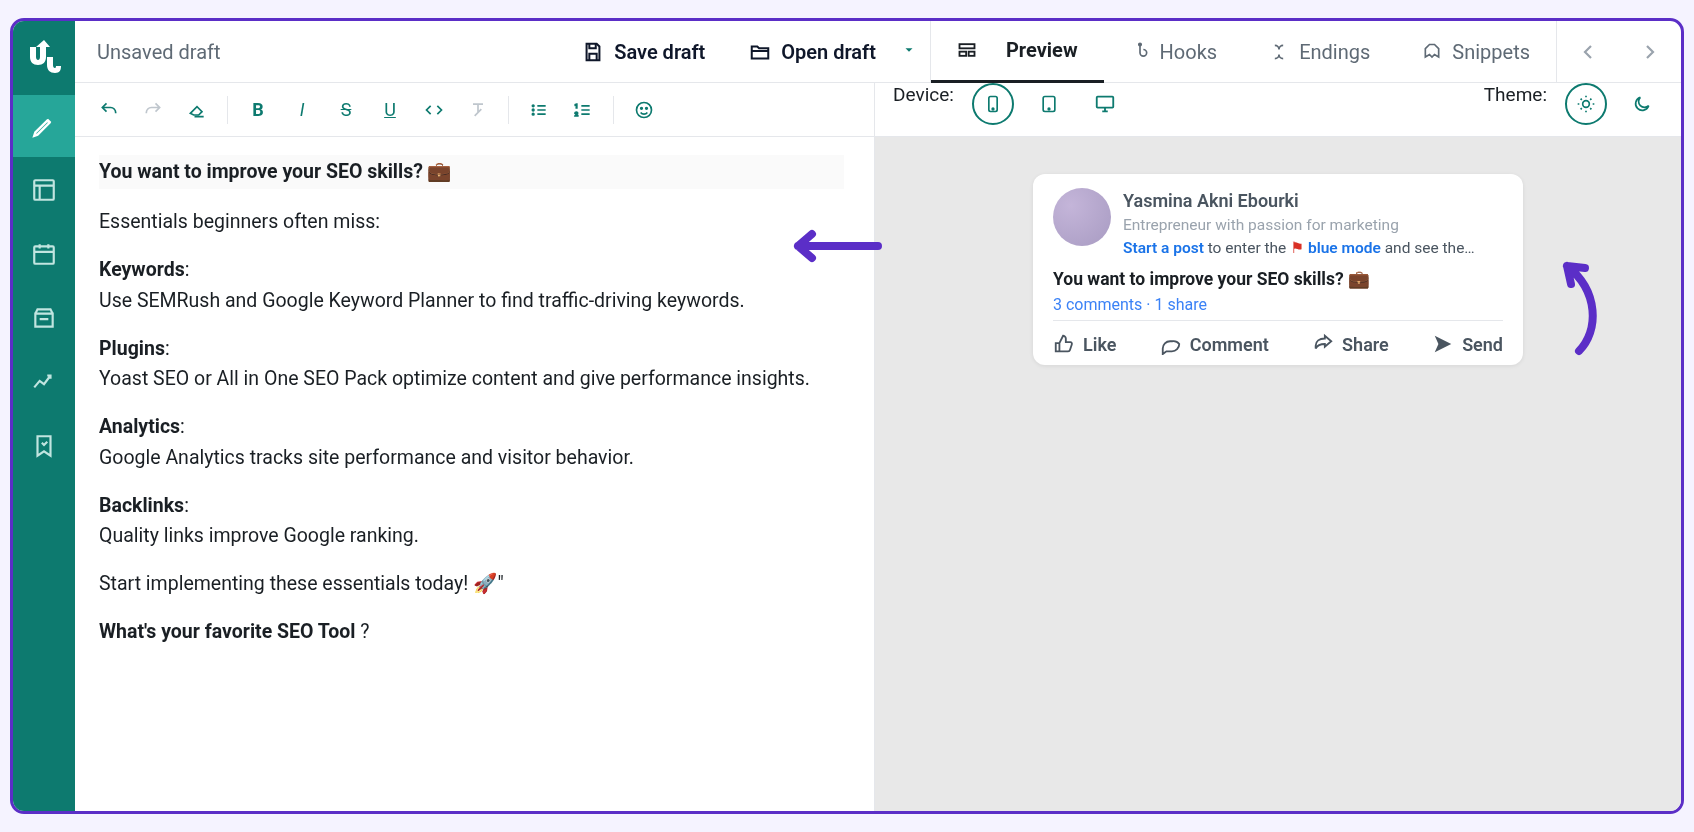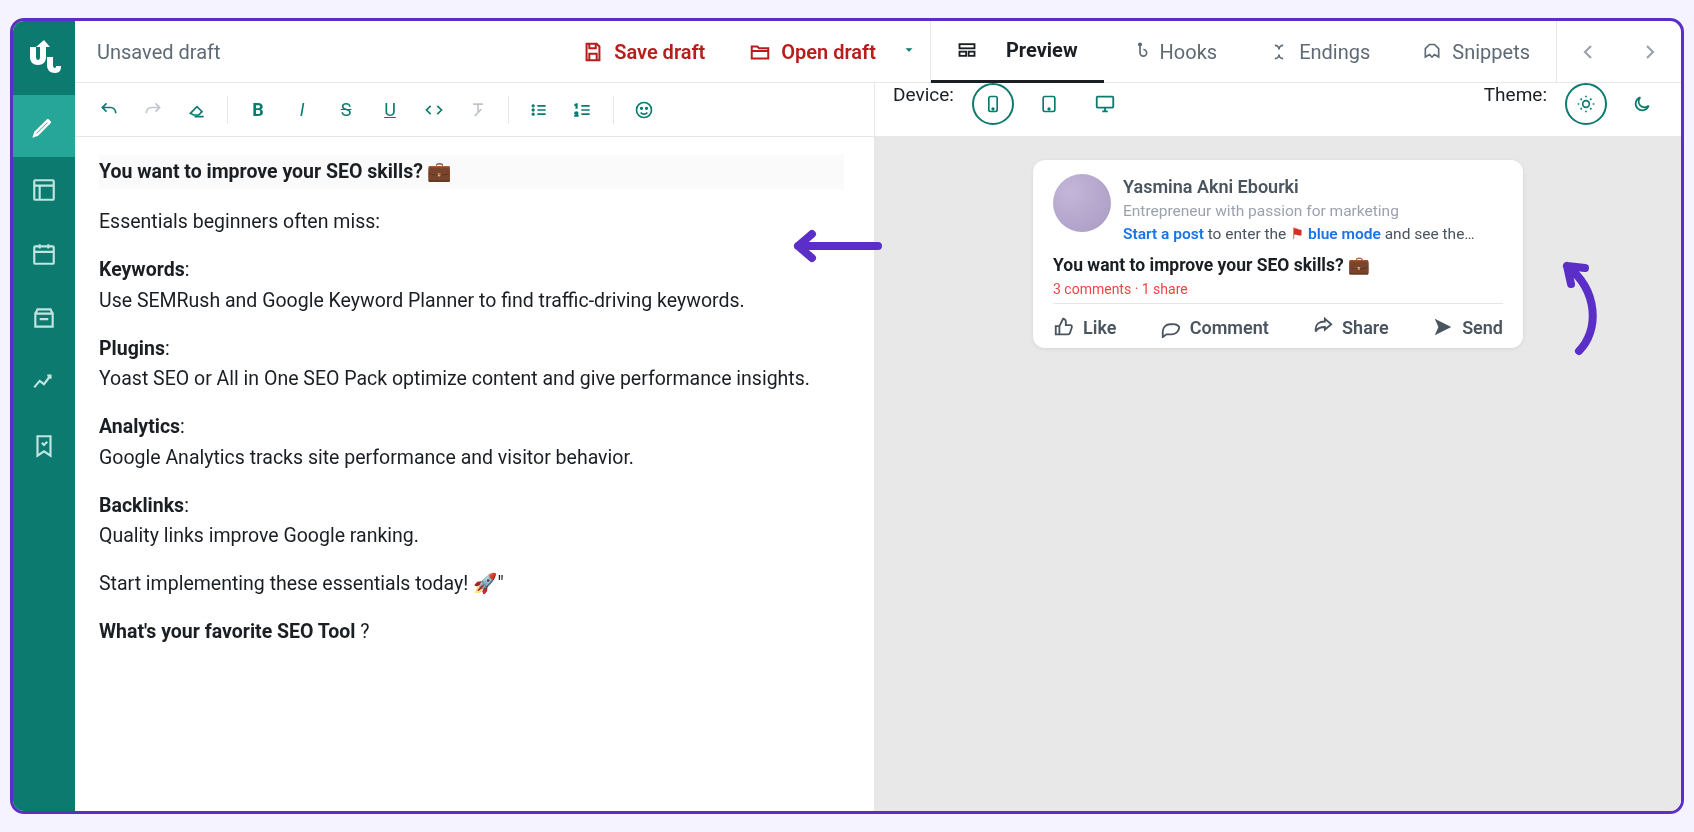--- a/index.html
+++ b/index.html
@@ -5,21 +5,21 @@
 * { margin:0; padding:0; box-sizing:border-box; font-family:-apple-system,BlinkMacSystemFont,"Segoe UI",Roboto,sans-serif; }
 body { background:#f5f3ff; padding:18px 10px; width:1694px; height:832px; }
 .frame { width:1674px; height:796px; border:3px solid #5b2ec7; border-radius:14px; overflow:hidden; background:#fff; display:flex; position:relative; }
 .sidebar { width:62px; background:#0d7a6f; display:flex; flex-direction:column; align-items:center; padding-top:12px; gap:2px; flex-shrink:0; }
 .logo { width:38px; height:50px; display:flex; align-items:center; justify-content:center; margin-bottom:10px; }
 .side-item { width:62px; height:62px; display:flex; align-items:center; justify-content:center; color:#c1e5e0; cursor:pointer; }
 .side-item.active { background:#26a699; color:#fff; }
 .main { flex:1; display:flex; flex-direction:column; }
 .topbar { height:62px; border-bottom:1px solid #e5e7eb; display:flex; align-items:center; }
 .draft-title { flex:1; padding:0 22px; color:#5f6a75; font-size:20px; }
-.topbtn { display:flex; align-items:center; gap:10px; padding:0 22px; height:62px; font-size:20px; font-weight:600; color:#b91c1c; cursor:pointer; }
+.topbtn { display:flex; align-items:center; gap:10px; padding:0 22px; height:62px; font-size:20px; font-weight:600; color:#0f172a; cursor:pointer; }
 .topbtn svg { width:22px; height:22px; }
 .caret { padding:0 14px 0 4px; color:#0d7a6f; cursor:pointer; }
 .tabs { display:flex; border-left:1px solid #e5e7eb; }
 .tab { display:flex; align-items:center; gap:10px; padding:0 26px; height:62px; font-size:20px; color:#5f6a75; cursor:pointer; }
 .tab.active { color:#1a1f24; font-weight:700; border-bottom:3px solid #1a1f24;gap:29px; }
 .navarrows { border-left:1px solid #e5e7eb; display:flex; }
 .navarrow { width:62px; height:62px; display:flex; align-items:center; justify-content:center; color:#9aa3ad; cursor:pointer; }
 .lower { flex:1; display:flex; overflow:hidden; }
 .editor-side { width:800px; display:flex; flex-direction:column; border-right:1px solid #e5e7eb; }
 .toolbar { height:54px; border-bottom:1px solid #e5e7eb; display:flex; align-items:center; padding:0 14px; gap:4px; }
@@ -30,31 +30,31 @@
 .editor-body p { margin-bottom:18px; }
 .editor-body .sect { margin-bottom:18px; }
 .editor-body strong { font-weight:700; }
 .preview-side { flex:1; display:flex; flex-direction:column; }
 .previewbar { height:54px; border-bottom:1px solid #e5e7eb; display:flex; align-items:flex-start; padding:0 18px; gap:14px; }
 .pvlabel { font-size:19px; color:#1a1f24; margin-right:4px; }
 .devbtn { width:42px; height:42px; display:flex; align-items:center; justify-content:center; color:#0d7a6f; border-radius:50%; cursor:pointer; }
 .devbtn.active { border:2px solid #0d7a6f; }
 .spacer { flex:1; }
 .preview-canvas { flex:1; background:#e8e8e8; padding:22px 0; position:relative; overflow:hidden; }
-.post-card { width:490px; margin:1px auto; background:#fff; border-radius:12px; box-shadow:0 1px 4px rgba(0,0,0,.08); padding:14px 20px 10px; }
+.post-card { width:490px; margin:15px auto; background:#fff; border-radius:12px; box-shadow:0 1px 4px rgba(0,0,0,.08); padding:14px 20px 10px; }
 .post-head { display:flex; gap:12px; margin-bottom:8px; }
 .avatar { width:58px; height:58px; border-radius:50%; background:radial-gradient(circle at 30% 30%,#c4b5d9,#a89bc2); flex-shrink:0; }
 .post-meta { flex:1; font-size:15.5px; line-height:1.45; }
 .post-name { font-size:18px; font-weight:600; color:#4a5560; }
 .post-tag { color:#9aa3ad; }
 .post-hint { color:#4a5560; }
 .post-hint .blue { color:#1a73e8; font-weight:600; }
 .post-body { font-size:17.5px; font-weight:700; color:#1a1f24; margin:10px 0 6px; }
 .seemore { text-align:right; color:#717b85; font-size:17px; margin-bottom:8px; cursor:pointer; }
-.post-stats { font-size:14px; color:#ef4444; margin-bottom:6px; }
+.post-stats { font-size:16px; color:#3b82f6; margin-bottom:6px; }
 .post-actions { display:flex; justify-content:space-between; border-top:1px solid #e5e7eb; padding-top:12px; }
 .pact { display:flex; align-items:flex-end; gap:8px; color:#4a5560; font-size:18px; font-weight:600; cursor:pointer; }
 .arrow-left { position:absolute; top:205px; left:770px; z-index:5; }
 .arrow-right { position:absolute; top:230px; right:72px; z-index:5; }
 </style>
 </head>
 <body>
 
 <div class="frame">
   <div class="sidebar">

